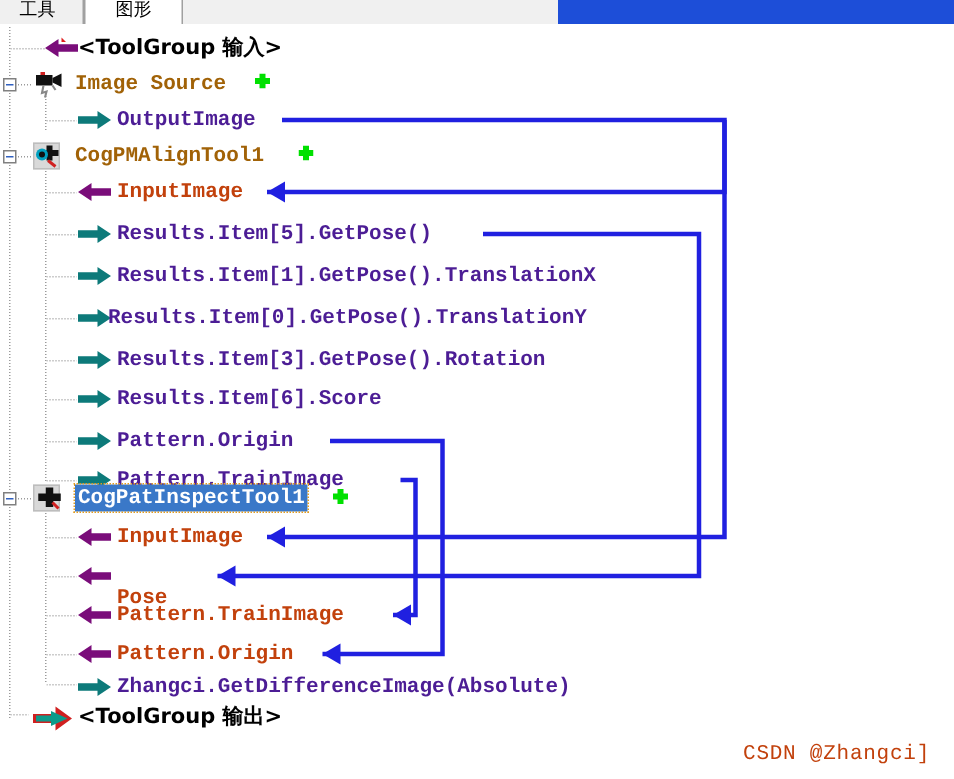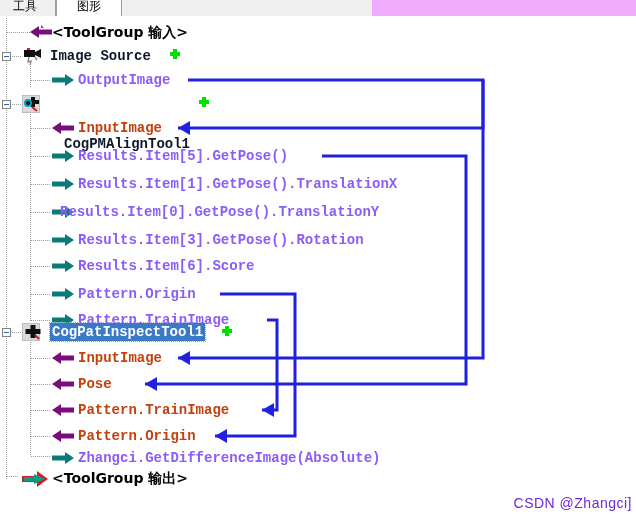--- a/index.html
+++ b/index.html
@@ -8,21 +8,21 @@
     width:636px;height:519px;
     background:#ffffff;
     font-family:"Liberation Mono","DejaVu Sans Mono",monospace;
     overflow:hidden;
     position:relative;
   }
 
   
   #tabstrip{
     position:absolute;left:0;top:0;width:636px;height:16px;
-    background:#f0abfc;
+    background:#1d4ed8;
     border-bottom:1px solid #9a9a9a;
     overflow:hidden;
   }
   .tab{
     position:absolute;top:-6px;height:22px;
     background:#f0f0f0;
     border:1px solid #a0a0a0;border-bottom:none;
     font-family:"Liberation Sans","DejaVu Sans",sans-serif;
     font-size:12px;color:#000;
     text-align:center;line-height:22px;
@@ -63,22 +63,22 @@
 
   
   .row{position:absolute;height:20px;white-space:nowrap;}
   .lbl{
     position:absolute;top:1px;
     font-family:"Liberation Mono","DejaVu Sans Mono",monospace;
     font-size:14px;font-weight:bold;letter-spacing:0px;
     line-height:18px;
   }
   .lbl.cjk{font-family:"DejaVu Sans","Liberation Sans",sans-serif;}
-  .c-green{color:#0f172a;}
-  .c-teal{color:#8b5cf6;}
+  .c-green{color:#a16207;}
+  .c-teal{color:#4c1d95;}
   .c-purple{color:#c2410c;}
   .c-black{color:#000000;}
 
   
   .sel-box{
     position:absolute;
     background:#3a78c8;
     outline:1px dotted #e09b20;
     outline-offset:0px;
     padding:0 2px;
@@ -101,23 +101,23 @@
   .iconframe{
     position:absolute;width:18px;height:18px;
     background:#d9d9d9;border:1px solid #bdbdbd;box-sizing:border-box;
   }
 
   
   #wires{position:absolute;left:0;top:0;width:636px;height:503px;pointer-events:none;}
 
   
   #wm{
-    position:absolute;right:4px;bottom:8px;
-    font-family:Liberation Sans, sans-serif;
-    font-size:14px;color:#6d28d9;letter-spacing:0.5px;
+    position:absolute;right:16px;bottom:8px;
+    font-family:Liberation Mono, monospace;
+    font-size:14px;color:#c2410c;letter-spacing:0.5px;
   }
 </style>
 </head>
 <body>
 
 <div id="tabstrip">
   <div class="tab" id="tab0"><span>工具</span></div>
   <div class="tab sel" id="tab1"><span>图形</span></div>
   <div class="tab" id="tab2"></div>
 </div>
@@ -221,21 +221,21 @@
   <div class="row" style="left:0;top:78px;">
     <span class="iconframe" style="left:22px;top:1px;"></span>
     <span class="icon" style="left:23px;top:2px;">
       <svg width="18" height="16" viewBox="0 0 18 16">
         <path d="M7,0 h4 v3 h4 v4 h-4 v3 h-4 v-3 h-4 v-4 h4 Z" fill="#111" transform="translate(1,1)"></path>
         <circle cx="5" cy="7" r="4" fill="#00a0c0"></circle>
         <circle cx="5" cy="7" r="2" fill="#111"></circle>
         <path d="M9,11 L14,15" stroke="#d02020" stroke-width="2"></path>
       </svg>
     </span>
-    <span class="lbl c-green" style="left:64px;margin-top:40px;">CogPMAlignTool1</span>
+    <span class="lbl c-green" style="left:50px;">CogPMAlignTool1</span>
     <span class="dot" style="left:199px;top:3px;">
       <svg width="10" height="10" viewBox="0 0 10 10">
           <path d="M3,0 h4 v3 h3 v4 h-3 v3 h-4 v-3 h-3 v-4 h3 Z" fill="#00e000"></path>
         </svg>
     </span>
   </div>
 
   <div class="row" style="left:0;top:102px;">
     <span class="arrow" style="left:50px;top:2px;">
       <svg width="26" height="16" viewBox="0 0 26 16">
@@ -262,21 +262,21 @@
     </span>
     <span class="lbl c-teal" style="left:78px;">Results.Item[1].GetPose().TranslationX</span>
   </div>
 
   <div class="row" style="left:0;top:186px;">
     <span class="arrow" style="left:50px;top:2px;">
       <svg width="26" height="16" viewBox="0 0 26 16">
           <path d="M15,2 L24,8 L15,14 L15,10.5 L2,10.5 L2,5.5 L15,5.5 Z" fill="#0d7a7a"></path>
         </svg>
     </span>
-    <span class="lbl c-teal" style="left:60px;">Results.Item[0].GetPose().TranslationY</span>
+    <span class="lbl c-teal" style="left:72px;">Results.Item[0].GetPose().TranslationY</span>
   </div>
 
   <div class="row" style="left:0;top:214px;">
     <span class="arrow" style="left:50px;top:2px;">
       <svg width="26" height="16" viewBox="0 0 26 16">
           <path d="M15,2 L24,8 L15,14 L15,10.5 L2,10.5 L2,5.5 L15,5.5 Z" fill="#0d7a7a"></path>
         </svg>
     </span>
     <span class="lbl c-teal" style="left:78px;">Results.Item[3].GetPose().Rotation</span>
   </div>
@@ -334,21 +334,21 @@
     </span>
     <span class="lbl c-purple" style="left:78px;">InputImage</span>
   </div>
 
   <div class="row" style="left:0;top:358px;">
     <span class="arrow" style="left:50px;top:2px;">
       <svg width="26" height="16" viewBox="0 0 26 16">
           <path d="M11,2 L2,8 L11,14 L11,10.5 L24,10.5 L24,5.5 L11,5.5 Z" fill="#7a0d7a"></path>
         </svg>
     </span>
-    <span class="lbl c-purple" style="left:78px;">Pose</span>
+    <span class="lbl c-purple" style="left:78px;margin-top:15px;">Pose</span>
   </div>
 
   <div class="row" style="left:0;top:384px;">
     <span class="arrow" style="left:50px;top:2px;">
       <svg width="26" height="16" viewBox="0 0 26 16">
           <path d="M11,2 L2,8 L11,14 L11,10.5 L24,10.5 L24,5.5 L11,5.5 Z" fill="#7a0d7a"></path>
         </svg>
     </span>
     <span class="lbl c-purple" style="left:78px;">Pattern.TrainImage</span>
   </div>

